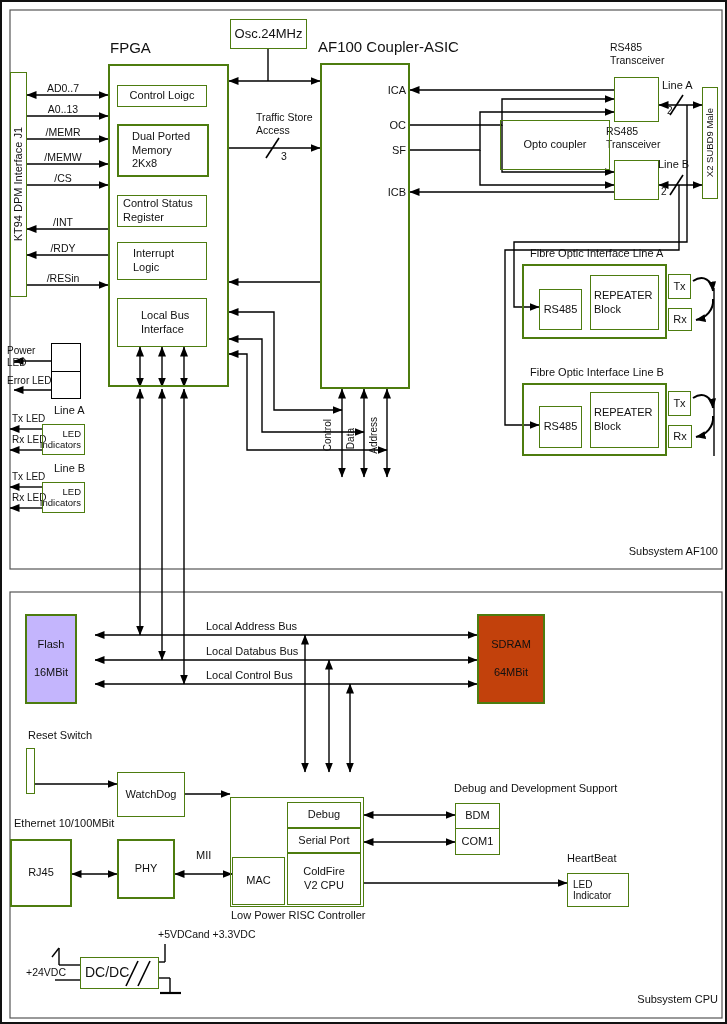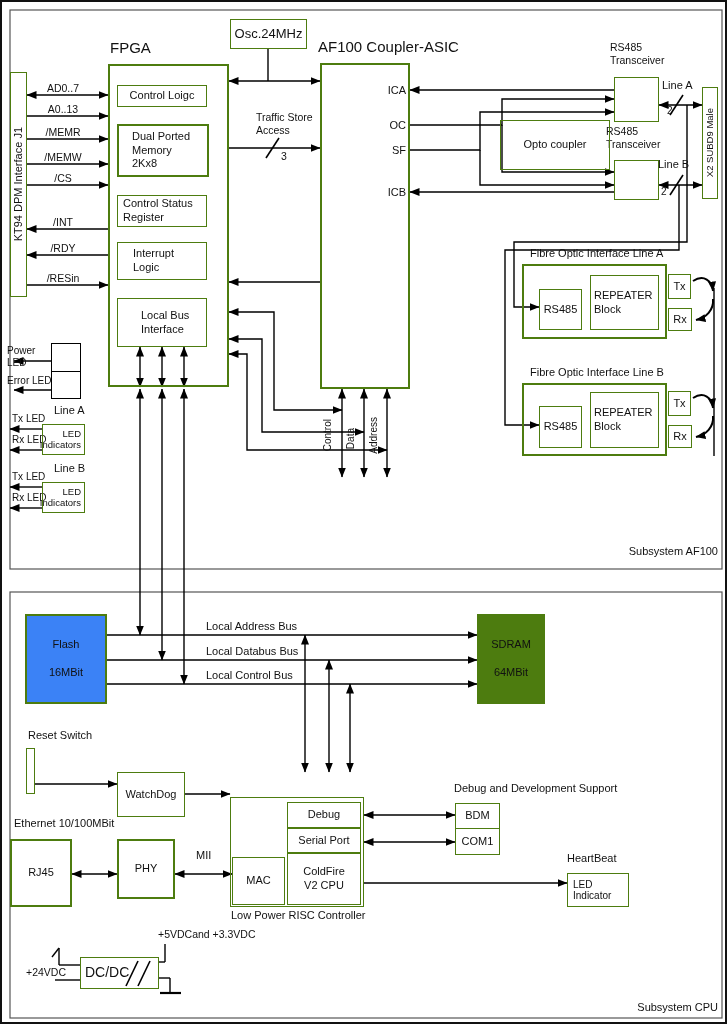--- a/index.html
+++ b/index.html
@@ -237,25 +237,25 @@
   </div>
   <div class="abs" style="left:341px;top:414px;width:14px;height:46px;display:flex;align-items:center;justify-content:center;">
     <span class="vtext f10">Data</span>
   </div>
   <div class="abs" style="left:364px;top:404px;width:14px;height:58px;display:flex;align-items:center;justify-content:center;">
     <span class="vtext f10">Address</span>
   </div>
 
   <div class="lbl" style="left:560px;top:543px;width:156px;text-align:right;">Subsystem AF100</div>
 
-  <div class="box col" style="left:23px;top:612px;width:82px;height:90px;row-gap:14px;background:#3b82f6;">
+  <div class="box col" style="left:23px;top:612px;width:52px;height:90px;row-gap:14px;background:#c4b5fd;">
     <span>Flash</span>
     <span>16MBit</span>
   </div>
-  <div class="box col" style="left:475px;top:612px;width:68px;height:90px;row-gap:14px;background:#4d7c0f;text-align:center;">
+  <div class="box col" style="left:475px;top:612px;width:68px;height:90px;row-gap:14px;background:#c2410c;text-align:center;">
     <span>SDRAM</span>
     <span>64MBit</span>
   </div>
 
   <div class="lbl" style="left:204px;top:618px;width:130px;">Local Address Bus</div>
   <div class="lbl" style="left:204px;top:643px;width:130px;">Local Databus Bus</div>
   <div class="lbl" style="left:204px;top:667px;width:130px;">Local Control Bus</div>
 
   <div class="lbl" style="left:26px;top:727px;width:84px;">Reset Switch</div>
   <div class="box thin" style="left:24px;top:746px;width:9px;height:46px;background:#fff;"></div>
@@ -286,15 +286,15 @@
   <div class="lbl f105" style="left:156px;top:926px;width:130px;">+5VDCand +3.3VDC</div>
   <div class="box thin lft" style="left:78px;top:955px;width:79px;height:32px;background:#fff;">
     <span class="f14" style="padding-left:4px;">DC/DC</span>
     <svg width="34" height="32" style="position:absolute;right:2px;top:0;">
       <line x1="4" y1="28" x2="16" y2="3" stroke="#000" stroke-width="1.6"></line>
       <line x1="16" y1="28" x2="28" y2="3" stroke="#000" stroke-width="1.6"></line>
     </svg>
   </div>
   <div class="lbl f105" style="left:24px;top:964px;width:52px;">+24VDC</div>
 
-  <div class="lbl" style="left:560px;top:991px;width:156px;text-align:right;margin-top:8px;">Subsystem CPU</div>
+  <div class="lbl" style="left:560px;top:991px;width:156px;text-align:right;">Subsystem CPU</div>
 
 </div>
 
 </body></html>

